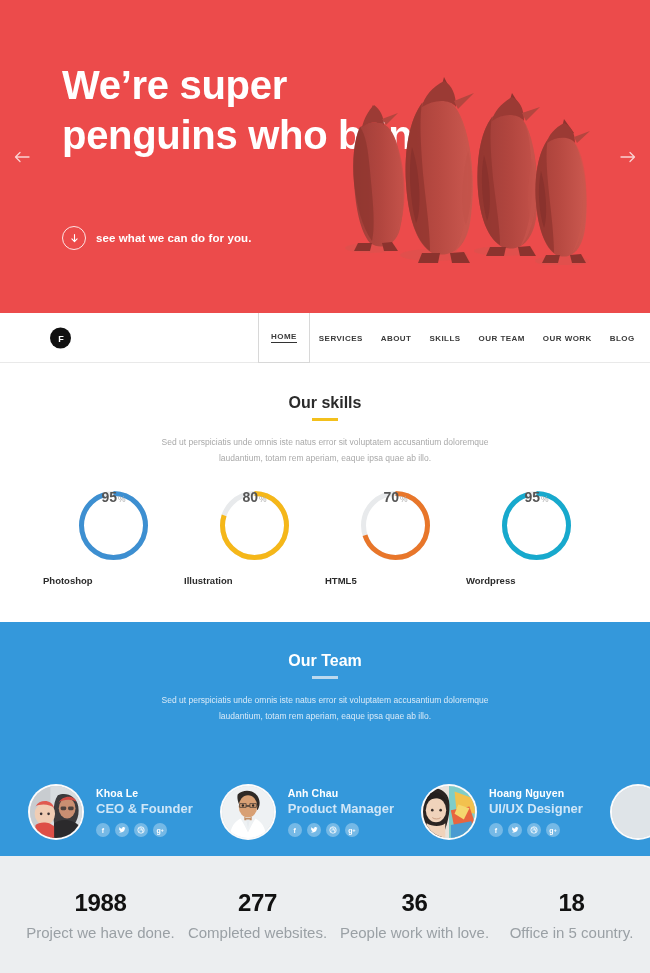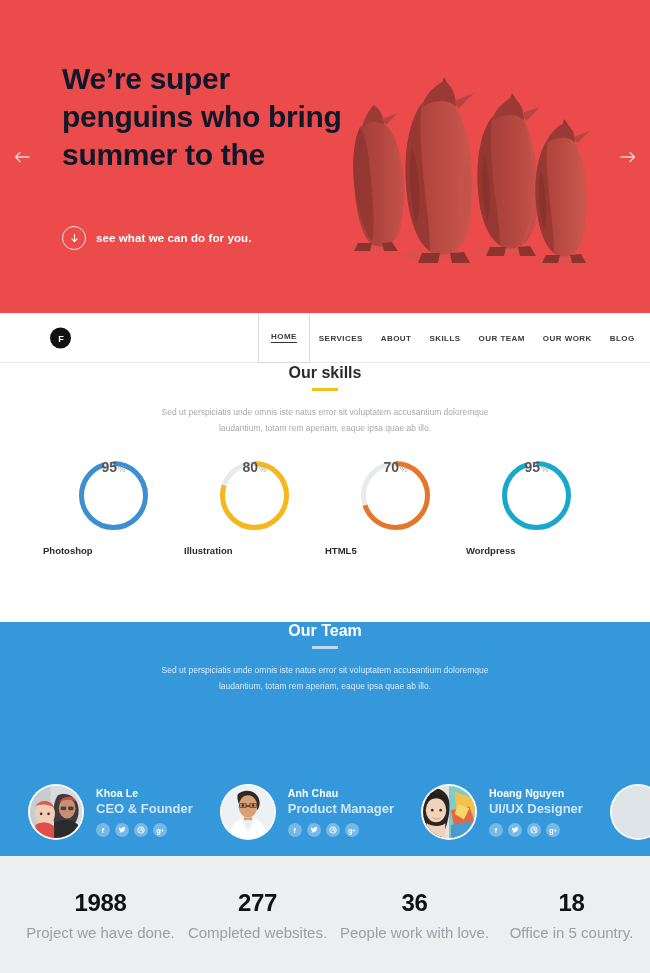--- a/index.html
+++ b/index.html
@@ -16,22 +16,22 @@
     position:relative;
     height:313px;
     background:#ec4b4b;
     overflow:hidden;
   }
   .hero-inner { position:relative; height:100%; }
   .hero-title {
     position:absolute;
     left:62px; top:60px;
     width:300px;
-    color:#0f172a;
-    font-size:30px;
+    color:#ffffff;
+    font-size:40px;
     font-weight:bold;
     line-height:1.26;
     letter-spacing:-0.3px;
   }
   .hero-title .ln { display:block; white-space:nowrap; }
   .hero-cta {
     position:absolute;
     left:62px; top:226px;
     display:flex; align-items:center; gap:10px;
   }
@@ -102,20 +102,21 @@
   
   .skills {
     background:#fff;
     padding-top:1px;
     height:259px;
     position:relative;
   }
   .sec-head { text-align:center; }
   .sec-title {
     font-size:16px; font-weight:bold; color:#2b2b2b;
+    padding-top:30px;
   }
   .sec-rule {
     width:26px; height:2.5px; margin:6px auto 0;
     background:#f3c01c;
   }
   .sec-rule.light { background:#bcd9ee; }
   .sec-desc {
     margin:13px auto 0;
     width:336px;
     font-size:8.5px;
@@ -206,21 +207,20 @@
 <body>
 
 <div class="page">
 
   <section class="hero">
     <div class="hero-inner">
 
       <div class="hero-title">
         <span class="ln">We’re super</span>
         <span class="ln">penguins who bring</span>
-        <span class="ln">summer to the</span>
       </div>
 
       <a class="hero-cta">
         <span class="cta-circle">
           <svg width="11" height="11" viewBox="0 0 11 11">
             <path d="M5.5 1.6 V8.4 M2.9 5.9 L5.5 8.7 L8.1 5.9" fill="none" stroke="#ffffff" stroke-width="1.1" stroke-linecap="round" stroke-linejoin="round"></path>
           </svg>
         </span>
         <span class="hero-cta-label">see what we can do for you.</span>
       </a>

